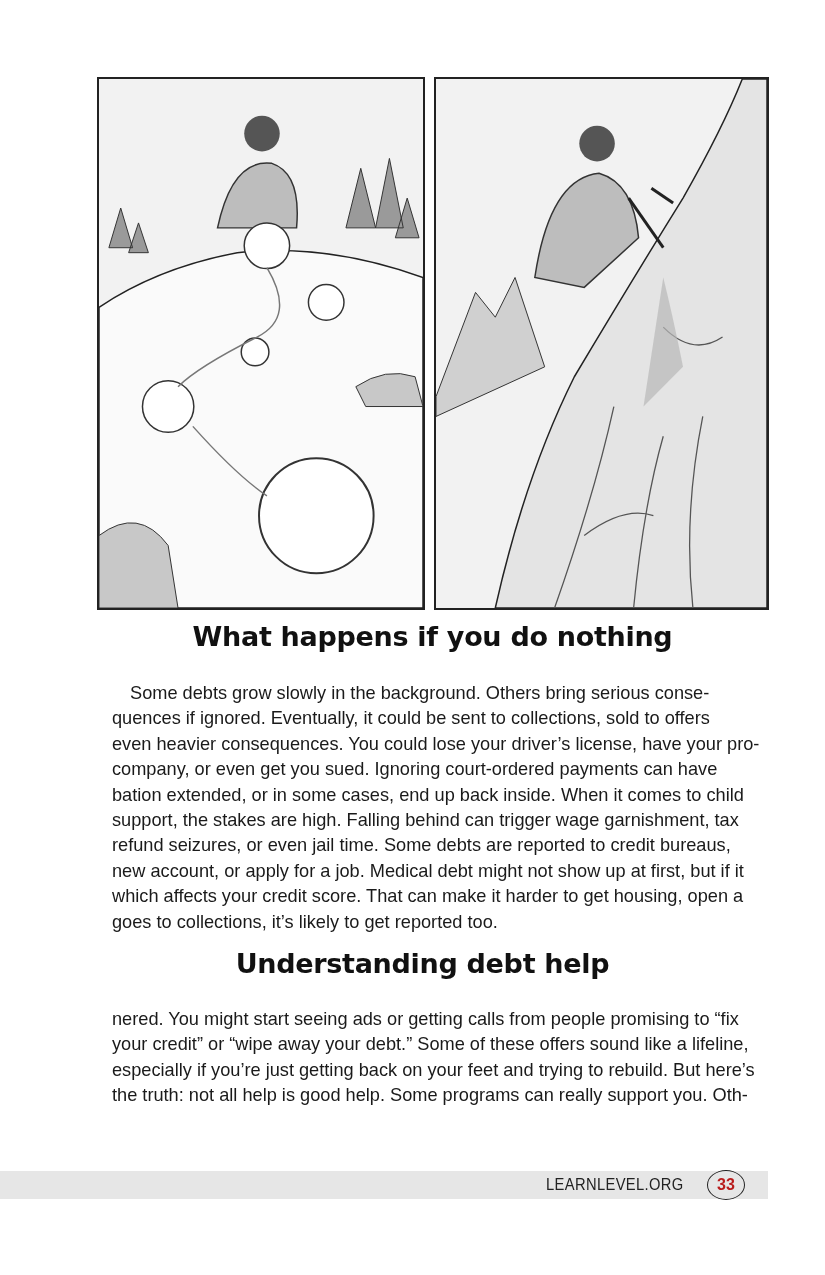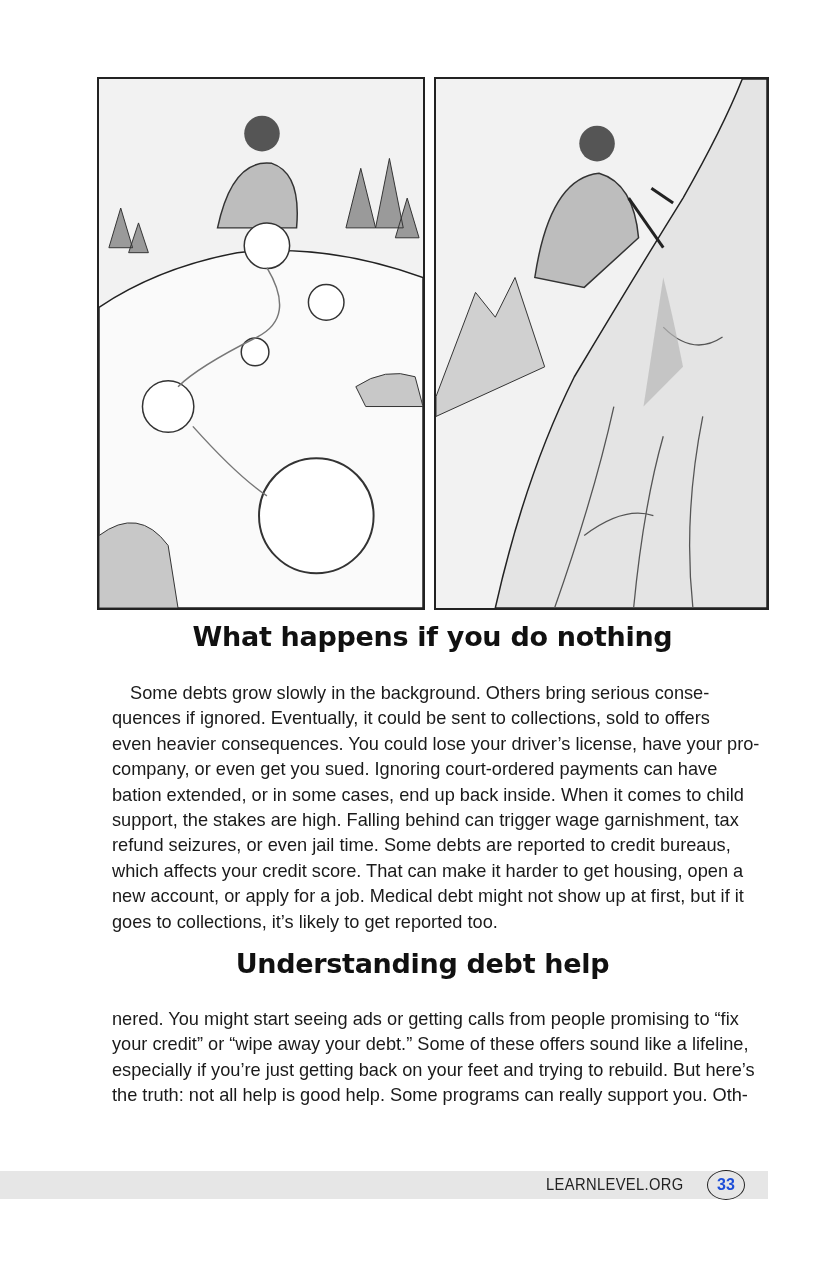--- a/index.html
+++ b/index.html
@@ -17,21 +17,21 @@
       font-size: 18.2px; line-height: 25.4px; color: #1a1a1a; }
     .para .ln { display: block; white-space: nowrap; margin-left: 18px; }
     .para .ln.indent { padding-left: 18px; }
     #p1 { top: 681px; }
     #p2 { top: 1007px; }
     .footer-bar { position: absolute; left: 0; top: 1171px; width: 768px; height: 28px; background: #e6e6e6; }
     .footer-site { position: absolute; left: 546px; top: 1176px; font-family: "Liberation Sans", sans-serif;
       font-size: 16px; letter-spacing: 0.4px; color: #222; transform: scaleX(0.92); transform-origin: left; }
     .page-num { position: absolute; left: 707px; top: 1170px; width: 38px; height: 30px; border: 1.5px solid #222;
       border-radius: 50%; box-sizing: border-box; text-align: center; line-height: 27px;
-      font-family: "Liberation Sans", sans-serif; font-size: 16px; font-weight: bold; color: #1d4ed8; }
+      font-family: "Liberation Sans", sans-serif; font-size: 16px; font-weight: bold; color: #b91c1c; }
   </style>
 </head>
 <body>
 
 <div class="panel" id="panel-left">
   <svg viewBox="0 0 328 533" preserveAspectRatio="none">
     <path d="M0 230 Q60 190 140 175 Q230 165 328 200 L328 533 L0 533 Z" fill="#fafafa" stroke="#222" stroke-width="1.5"></path>
     <path d="M10 170 l12 -40 l12 40 Z M30 175 l10 -30 l10 30 Z M250 150 l15 -60 l15 60 Z M280 150 l14 -70 l14 70 Z M300 160 l12 -40 l12 40 Z" fill="#9a9a9a" stroke="#333" stroke-width="1"></path>
     <circle cx="165" cy="55" r="18" fill="#555"></circle>
     <path d="M120 150 Q135 80 175 85 Q205 95 200 150 Z" fill="#bdbdbd" stroke="#333" stroke-width="1.5"></path>
@@ -62,22 +62,22 @@
 <div class="heading" id="h1">What happens if you do nothing</div>
 
 <div class="para" id="p1">
   <span class="ln indent">Some debts grow slowly in the background. Others bring serious conse-</span>
   <span class="ln">quences if ignored. Eventually, it could be sent to collections, sold to offers</span>
   <span class="ln">even heavier consequences. You could lose your driver’s license, have your pro-</span>
   <span class="ln">company, or even get you sued. Ignoring court-ordered payments can have</span>
   <span class="ln">bation extended, or in some cases, end up back inside. When it comes to child</span>
   <span class="ln">support, the stakes are high. Falling behind can trigger wage garnishment, tax</span>
   <span class="ln">refund seizures, or even jail time. Some debts are reported to credit bureaus,</span>
+  <span class="ln">new account, or apply for a job. Medical debt might not show up at first, but if it</span>
   <span class="ln">which affects your credit score. That can make it harder to get housing, open a</span>
-  <span class="ln">new account, or apply for a job. Medical debt might not show up at first, but if it</span>
   <span class="ln">goes to collections, it’s likely to get reported too.</span>
 </div>
 
 <div class="heading" id="h2">Understanding debt help</div>
 
 <div class="para" id="p2">
   <span class="ln">nered. You might start seeing ads or getting calls from people promising to “fix</span>
   <span class="ln">your credit” or “wipe away your debt.” Some of these offers sound like a lifeline,</span>
   <span class="ln">especially if you’re just getting back on your feet and trying to rebuild. But here’s</span>
   <span class="ln">the truth: not all help is good help. Some programs can really support you. Oth-</span>

